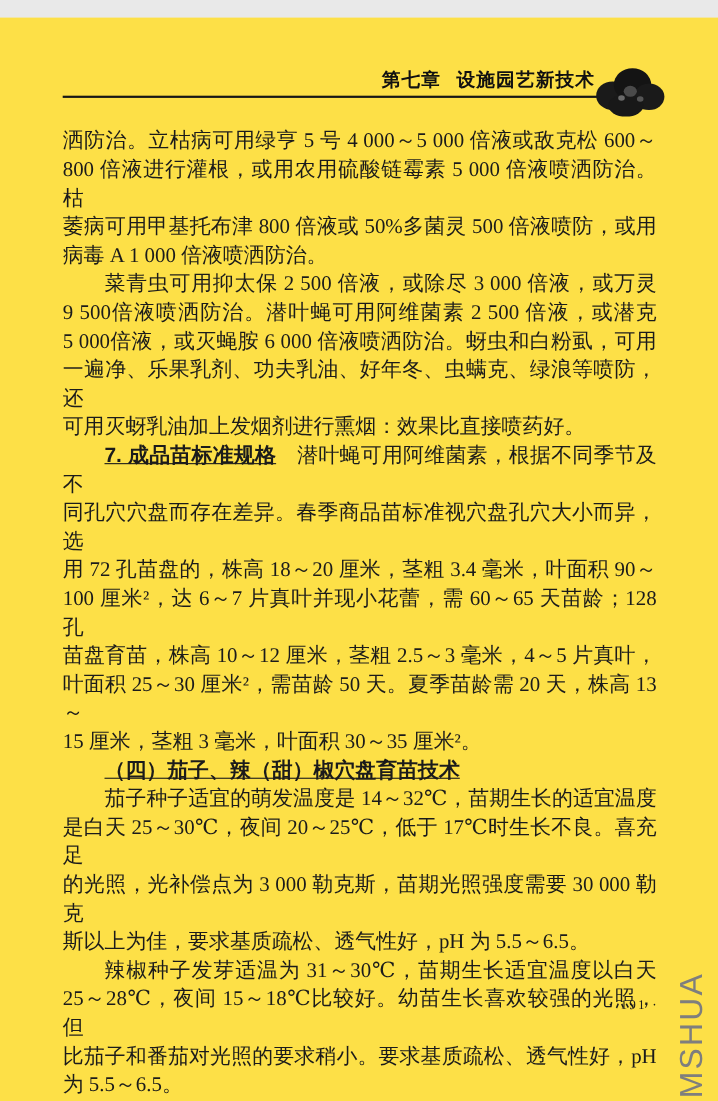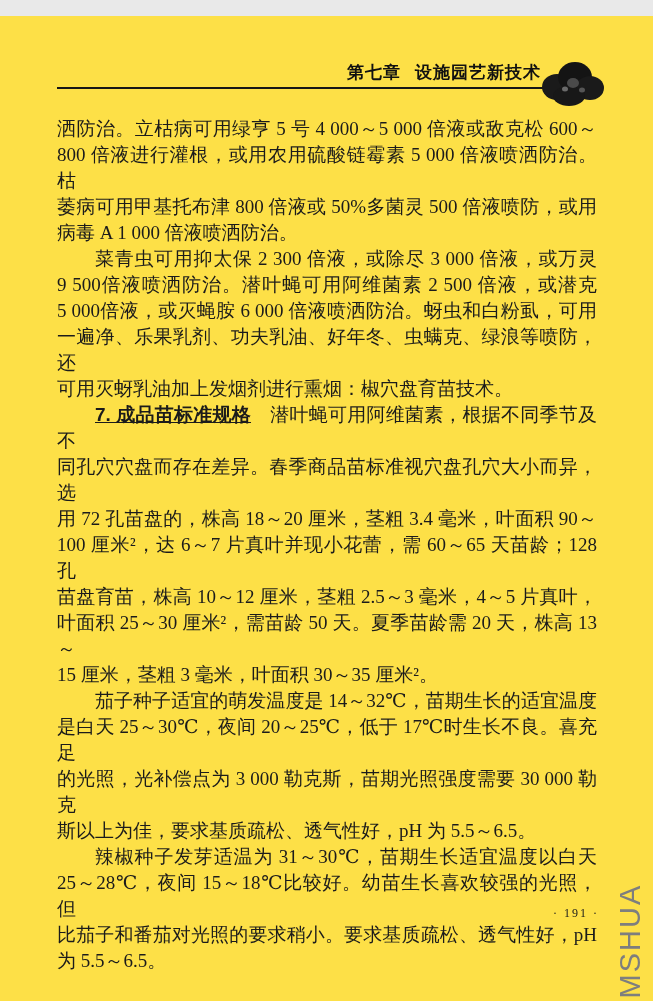--- a/index.html
+++ b/index.html
@@ -73,34 +73,37 @@
   </div>
 
   <div class="content">
       <div class="block">
         <div class="line"><span class="seg">洒防治。立枯病可用绿亨 5 号 4 000～5 000 倍液或敌克松 600～</span></div>
         <div class="line"><span class="seg">800 倍液进行灌根，或用农用硫酸链霉素 5 000 倍液喷洒防治。枯</span></div>
         <div class="line"><span class="seg">萎病可用甲基托布津 800 倍液或 50%多菌灵 500 倍液喷防，或用</span></div>
         <div class="line last"><span class="seg">病毒 A 1 000 倍液喷洒防治。</span></div>
       </div>
       <div class="block">
-        <div class="line indent"><span class="seg">菜青虫可用抑太保 2 300 倍液，或除尽 3 000 倍液，或万灵</span></div>
+        <div class="line indent"><span class="seg">菜青虫可用抑太保 2 500 倍液，或除尽 3 000 倍液，或万灵</span></div>
         <div class="line"><span class="seg">9 500倍液喷洒防治。潜叶蝇可用阿维菌素 2 500 倍液，或潜克</span></div>
         <div class="line"><span class="seg">5 000倍液，或灭蝇胺 6 000 倍液喷洒防治。蚜虫和白粉虱，可用</span></div>
         <div class="line"><span class="seg">一遍净、乐果乳剂、功夫乳油、好年冬、虫螨克、绿浪等喷防，还</span></div>
-        <div class="line last"><span class="seg">可用灭蚜乳油加上发烟剂进行熏烟：椒穴盘育苗技术。</span></div>
+        <div class="line last"><span class="seg">可用灭蚜乳油加上发烟剂进行熏烟：效果比直接喷药好。</span></div>
       </div>
       <div class="block">
         <div class="line indent"><span class="seg bold">7. 成品苗标准规格</span><span class="seg">　潜叶蝇可用阿维菌素，根据不同季节及不</span></div>
         <div class="line"><span class="seg">同孔穴穴盘而存在差异。春季商品苗标准视穴盘孔穴大小而异，选</span></div>
         <div class="line"><span class="seg">用 72 孔苗盘的，株高 18～20 厘米，茎粗 3.4 毫米，叶面积 90～</span></div>
         <div class="line"><span class="seg">100 厘米²，达 6～7 片真叶并现小花蕾，需 60～65 天苗龄；128 孔</span></div>
         <div class="line"><span class="seg">苗盘育苗，株高 10～12 厘米，茎粗 2.5～3 毫米，4～5 片真叶，</span></div>
         <div class="line"><span class="seg">叶面积 25～30 厘米²，需苗龄 50 天。夏季苗龄需 20 天，株高 13～</span></div>
         <div class="line last"><span class="seg">15 厘米，茎粗 3 毫米，叶面积 30～35 厘米²。</span></div>
+      </div>
+      <div class="block heading">
+        <div class="line indent last"><span class="seg bold">（四）茄子、辣（甜）椒穴盘育苗技术</span></div>
       </div>
       <div class="block">
         <div class="line indent"><span class="seg">茄子种子适宜的萌发温度是 14～32℃，苗期生长的适宜温度</span></div>
         <div class="line"><span class="seg">是白天 25～30℃，夜间 20～25℃，低于 17℃时生长不良。喜充足</span></div>
         <div class="line"><span class="seg">的光照，光补偿点为 3 000 勒克斯，苗期光照强度需要 30 000 勒克</span></div>
         <div class="line last"><span class="seg">斯以上为佳，要求基质疏松、透气性好，pH 为 5.5～6.5。</span></div>
       </div>
       <div class="block">
         <div class="line indent"><span class="seg">辣椒种子发芽适温为 31～30℃，苗期生长适宜温度以白天</span></div>
         <div class="line"><span class="seg">25～28℃，夜间 15～18℃比较好。幼苗生长喜欢较强的光照，但</span></div>

